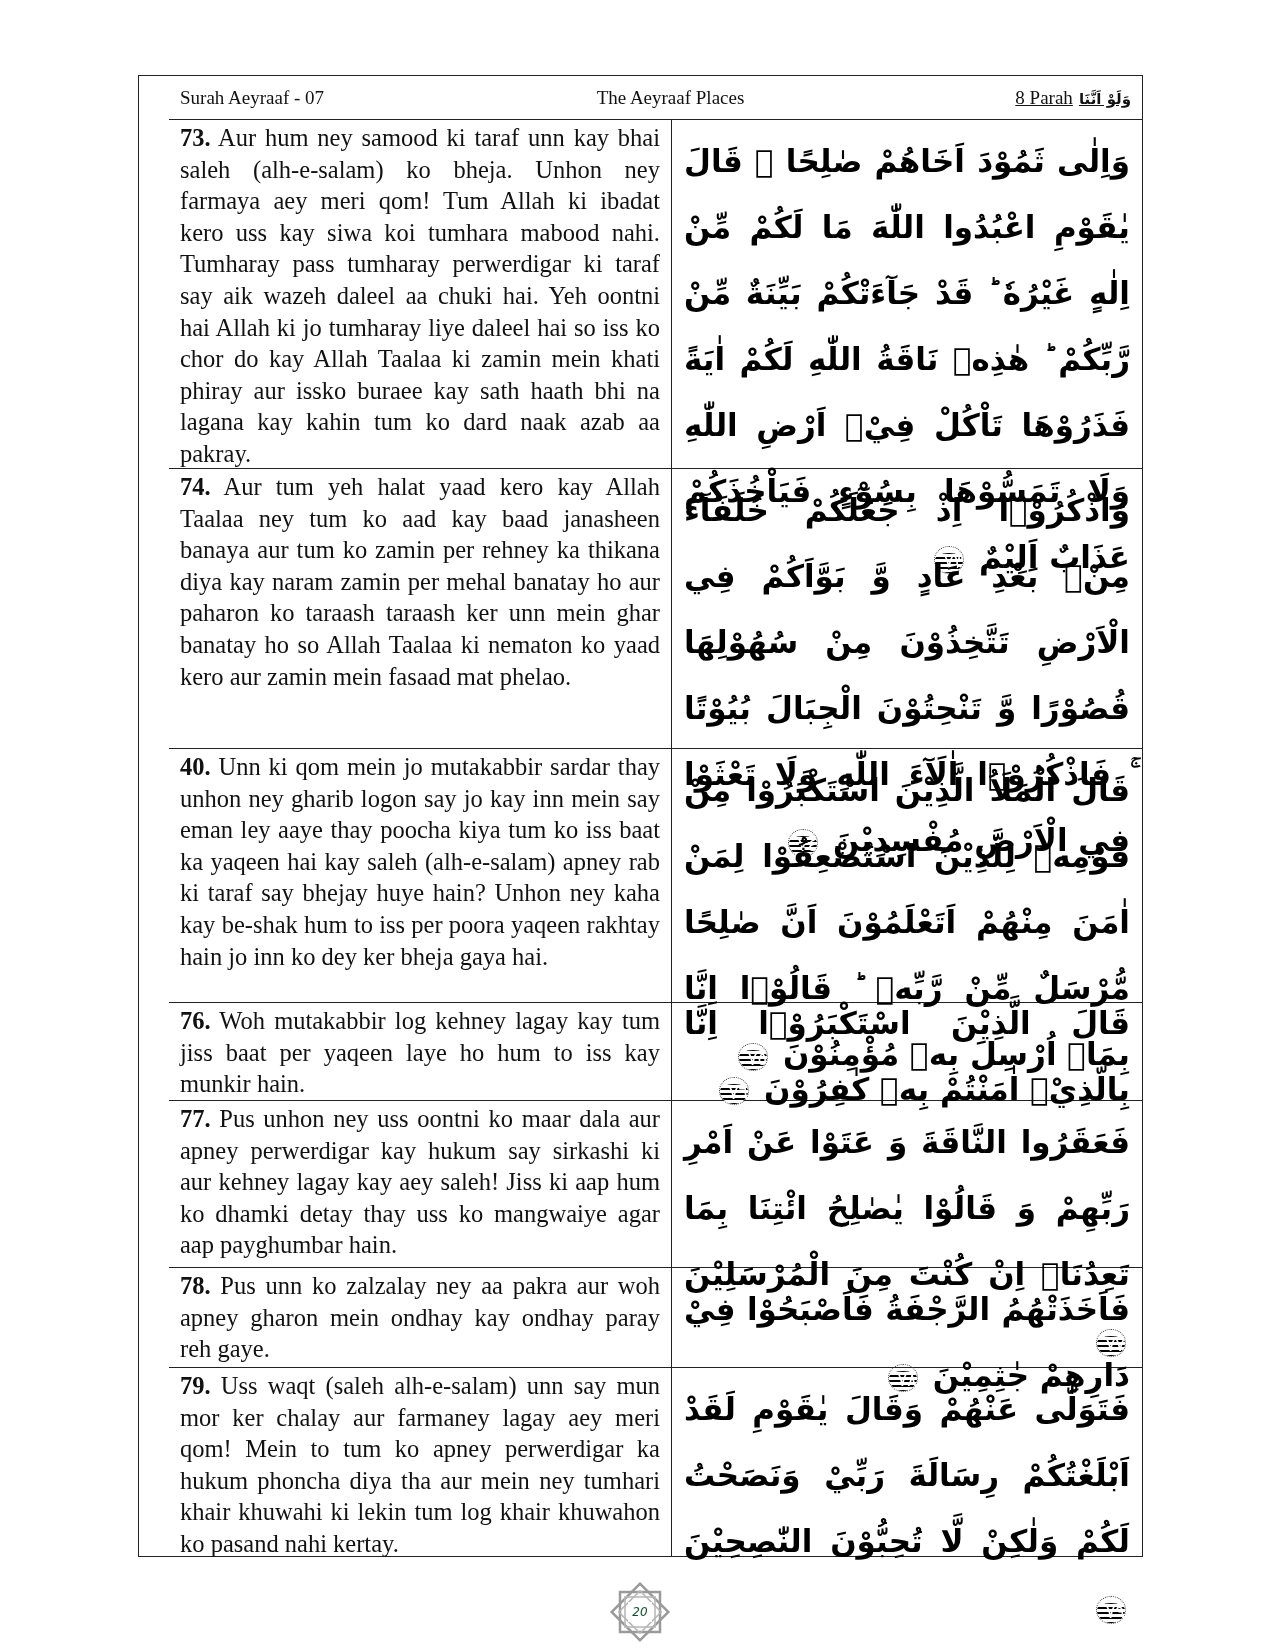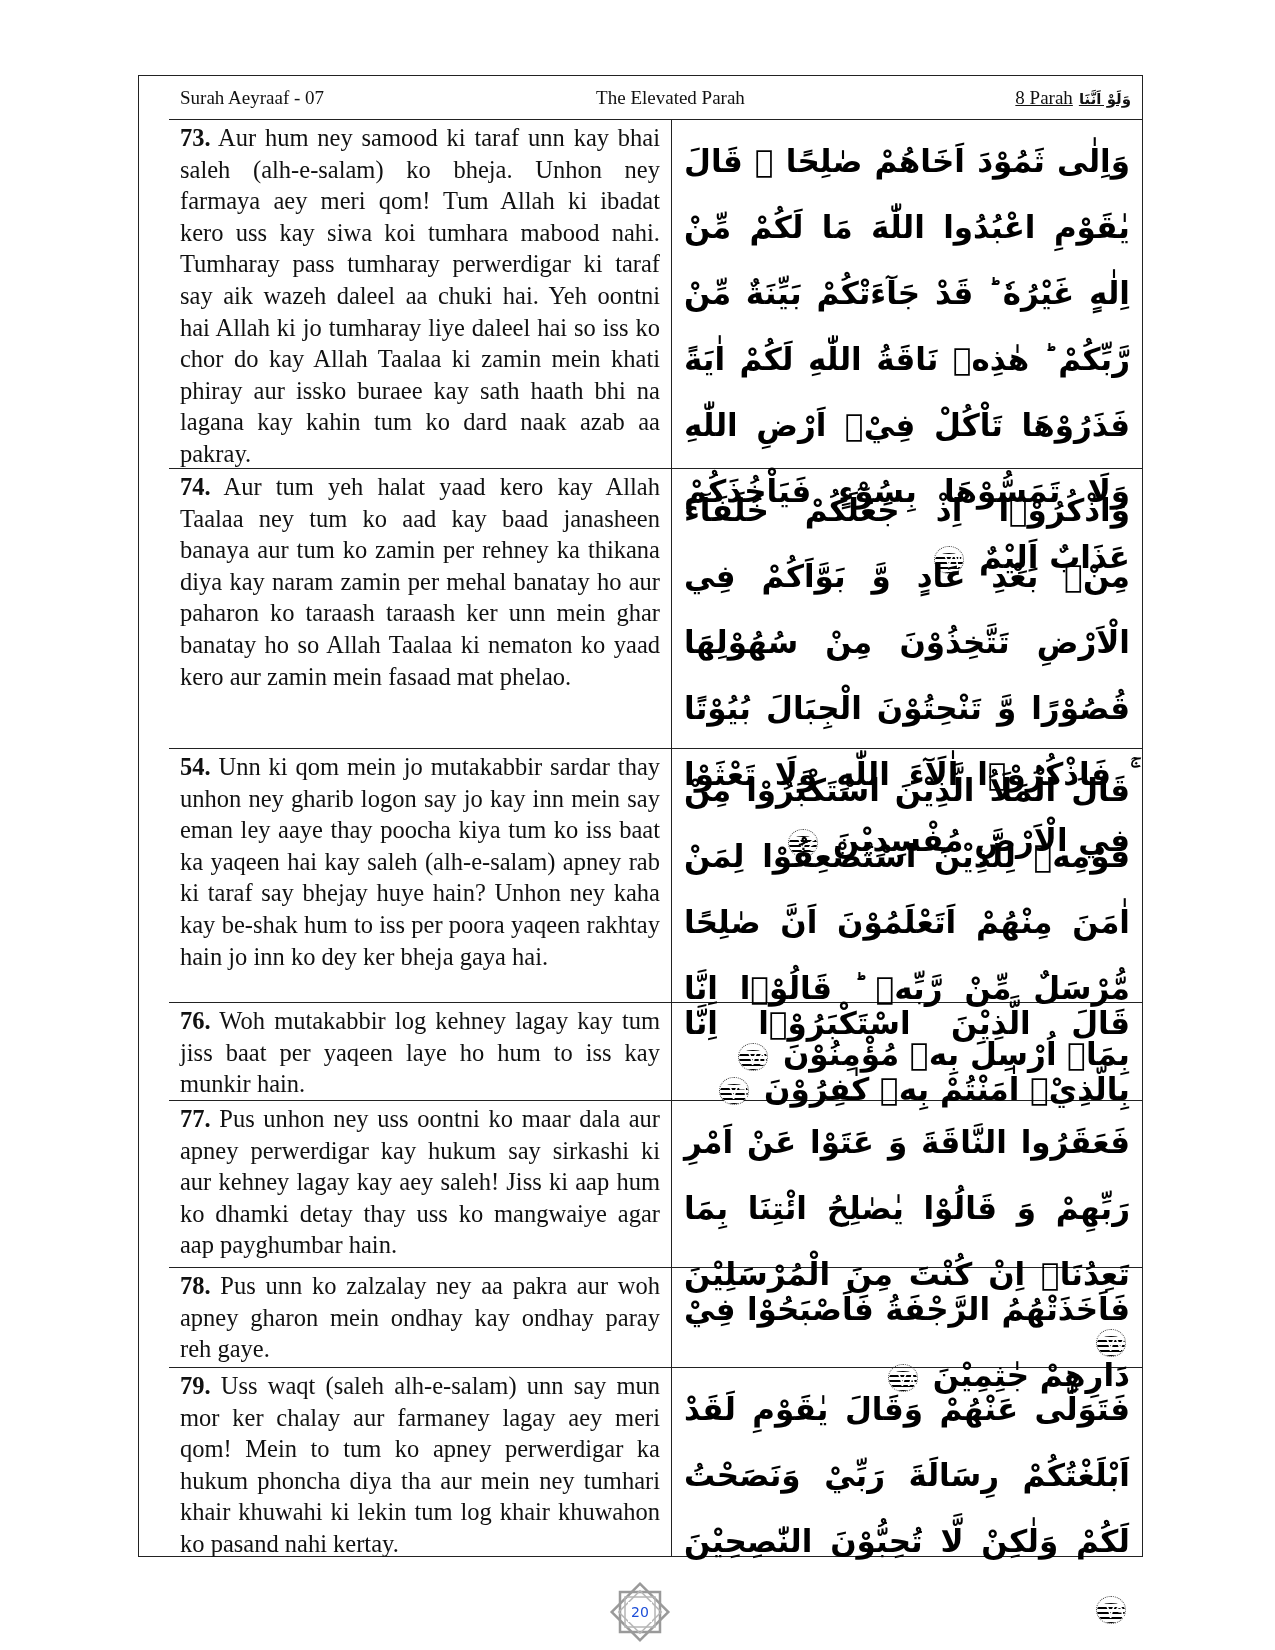--- a/index.html
+++ b/index.html
@@ -116,33 +116,34 @@
       top: 0;
     }
     .page-number-text {
       position: absolute;
       left: 20px;
       top: 24px;
       width: 24px;
       height: 20px;
       background: #fff;
       font-family: "DejaVu Sans", sans-serif;
-      font-size: 14px;
+      font-size: 12px;
       line-height: 20px;
       text-align: center;
-      color: #1d4ed8;
+      color: #14532d;
+      font-style: italic;
     }
   </style>
 </head>
 <body>
 
 <div class="page-table">
   <div class="header-row">
     <span class="header-left">Surah Aeyraaf  - 07</span>
-    <span class="header-center">The Elevated Parah</span>
+    <span class="header-center">The Aeyraaf Places</span>
     <span class="header-right">
       <span>8 Parah</span><span class="ar">وَلَوْ اَنَّنَا</span>
     </span>
   </div>
 
   <div class="verse-row row-73">
     <div class="cell-translit">
       <span class="vnum">73.</span>
       <span>Aur hum ney samood ki taraf unn kay bhai saleh (alh-e-salam) ko bheja. Unhon ney farmaya aey meri qom! Tum Allah ki ibadat kero uss kay siwa koi tumhara mabood nahi. Tumharay pass tumharay perwerdigar ki taraf say aik wazeh daleel aa chuki hai. Yeh oontni hai Allah ki jo tumharay liye daleel hai so iss ko chor do kay Allah Taalaa ki zamin mein khati phiray aur issko buraee kay sath haath bhi na lagana kay kahin tum ko dard naak azab aa pakray.</span>
     </div>
@@ -158,21 +159,21 @@
       <span>Aur tum yeh halat yaad kero kay Allah Taalaa ney tum ko aad kay baad janasheen banaya aur tum ko zamin per rehney ka thikana diya kay naram zamin per mehal banatay ho aur paharon ko taraash taraash ker unn mein ghar banatay ho so Allah Taalaa ki nematon ko yaad kero aur zamin mein fasaad mat phelao.</span>
     </div>
     <div class="cell-arabic">
       <span>وَاذْكُرُوْۤا اِذْ جَعَلَكُمْ خُلَفَآءَ مِنْۢ بَعْدِ عَادٍ وَّ بَوَّاَكُمْ فِي الْاَرْضِ تَتَّخِذُوْنَ مِنْ سُهُوْلِهَا قُصُوْرًا وَّ تَنْحِتُوْنَ الْجِبَالَ بُيُوْتًا ۚ فَاذْكُرُوْۤا اٰلَآءَ اللّٰهِ وَلَا تَعْثَوْا فِي الْاَرْضِ مُفْسِدِيْنَ</span>
       <span class="ayah-mark">٧٤</span>
     </div>
   </div>
 
   <div class="verse-row row-75">
     <div class="cell-translit">
-      <span class="vnum">54.</span>
+      <span class="vnum">40.</span>
       <span>Unn ki qom mein jo mutakabbir sardar thay unhon ney gharib logon say jo kay inn mein say eman ley aaye thay poocha kiya tum ko iss baat ka yaqeen hai kay saleh (alh-e-salam) apney rab ki taraf say bhejay huye hain? Unhon ney kaha kay be-shak hum to iss per poora yaqeen rakhtay hain jo inn ko dey ker bheja gaya hai.</span>
     </div>
     <div class="cell-arabic">
       <span>قَالَ الْمَلَاُ الَّذِيْنَ اسْتَكْبَرُوْا مِنْ قَوْمِهٖ لِلَّذِيْنَ اسْتُضْعِفُوْا لِمَنْ اٰمَنَ مِنْهُمْ اَتَعْلَمُوْنَ اَنَّ صٰلِحًا مُّرْسَلٌ مِّنْ رَّبِّهٖ ؕ قَالُوْۤا اِنَّا بِمَاۤ اُرْسِلَ بِهٖ مُؤْمِنُوْنَ</span>
       <span class="ayah-mark">٧٥</span>
     </div>
   </div>
 
   <div class="verse-row row-76">
     <div class="cell-translit">

